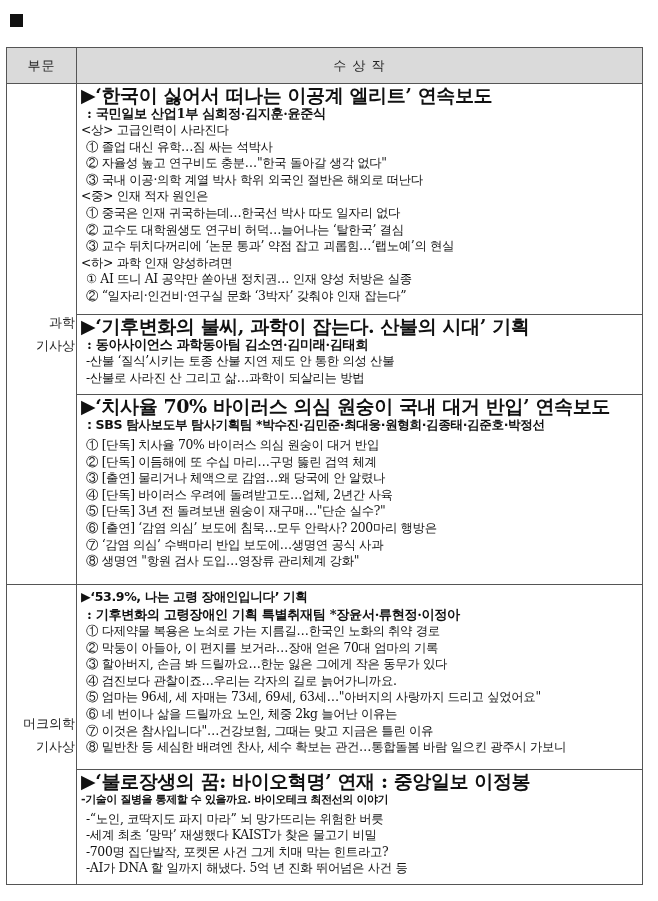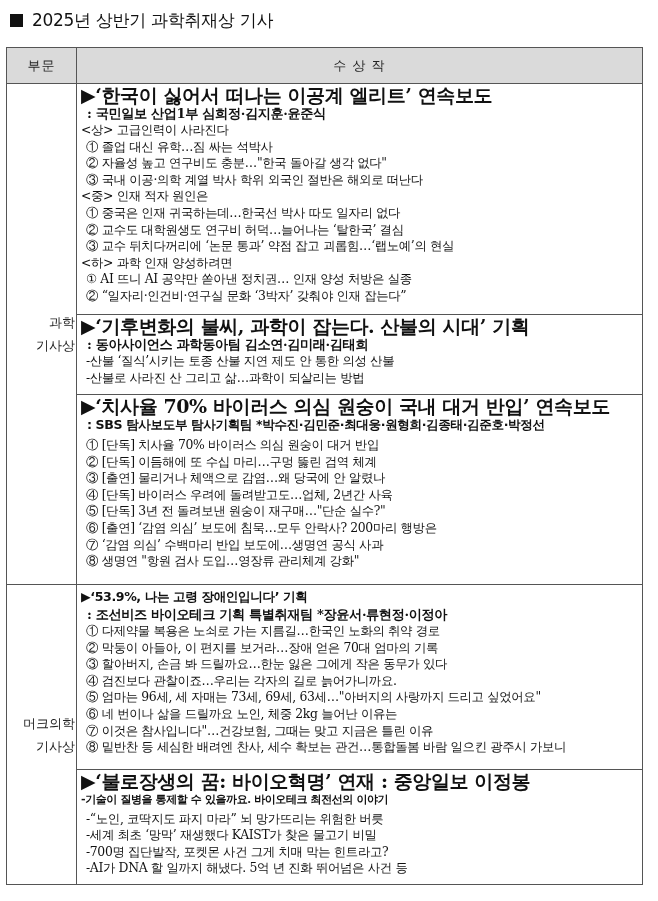--- a/index.html
+++ b/index.html
@@ -49,21 +49,20 @@
   .line.indent { padding-left: 5px; }
   .line.dash { padding-left: 5px; }
   .section-label { display: block; }
   .cat-label { display: block; }
 </style>
 </head>
 <body>
 
 <div class="title">
   <span class="sq"></span>
-  <span>2025년 상반기 과학취재상 기사</span>
 </div>
 
 <table class="awards">
   <colgroup>
       <col class="c1">
       <col class="c2">
     </colgroup>
   <thead>
     <tr>
       <th>부문</th>
@@ -118,21 +117,21 @@
       </td>
     </tr>
 
     <tr>
       <td class="cat" rowspan="2">
         <span class="cat-label">머크의학</span>
         <span class="cat-label">기사상</span>
       </td>
       <td class="entry" style="height:178px">
         <span class="line headline sans">▶‘53.9%, 나는 고령 장애인입니다’ 기획</span>
-        <span class="line byline">: 조선비즈 바이오테크 기획 특별취재팀 *장윤서·류현정·이정아</span>
+        <span class="line byline">: 기후변화의 고령장애인 기획 특별취재팀 *장윤서·류현정·이정아</span>
         <span class="line indent">① 다제약물 복용은 노쇠로 가는 지름길…한국인 노화의 취약 경로</span>
         <span class="line indent">② 막둥이 아들아, 이 편지를 보거라…장애 얻은 70대 엄마의 기록</span>
         <span class="line indent">③ 할아버지, 손금 봐 드릴까요…한눈 잃은 그에게 작은 동무가 있다</span>
         <span class="line indent">④ 검진보다 관찰이죠…우리는 각자의 길로 늙어가니까요.</span>
         <span class="line indent">⑤ 엄마는 96세, 세 자매는 73세, 69세, 63세…"아버지의 사랑까지 드리고 싶었어요"</span>
         <span class="line indent">⑥ 네 번이나 삶을 드릴까요 노인, 체중 2kg 늘어난 이유는</span>
         <span class="line indent">⑦ 이것은 참사입니다"…건강보험, 그때는 맞고 지금은 틀린 이유</span>
         <span class="line indent">⑧ 밑반찬 등 세심한 배려엔 찬사, 세수 확보는 관건…통합돌봄 바람 일으킨 광주시 가보니</span>
       </td>
     </tr>

